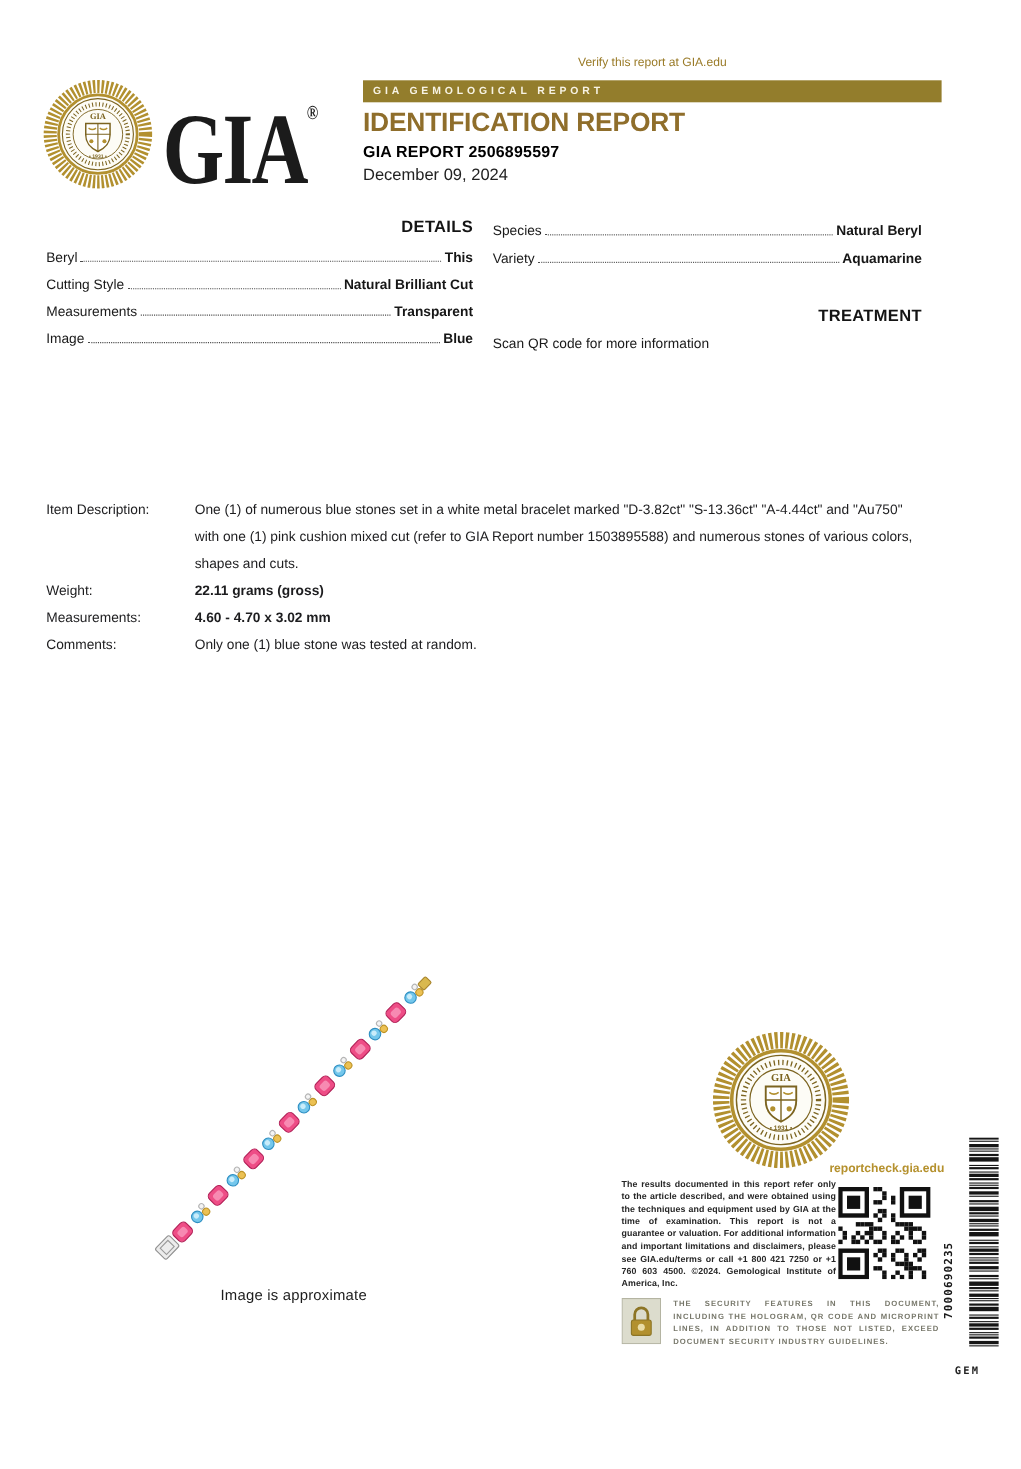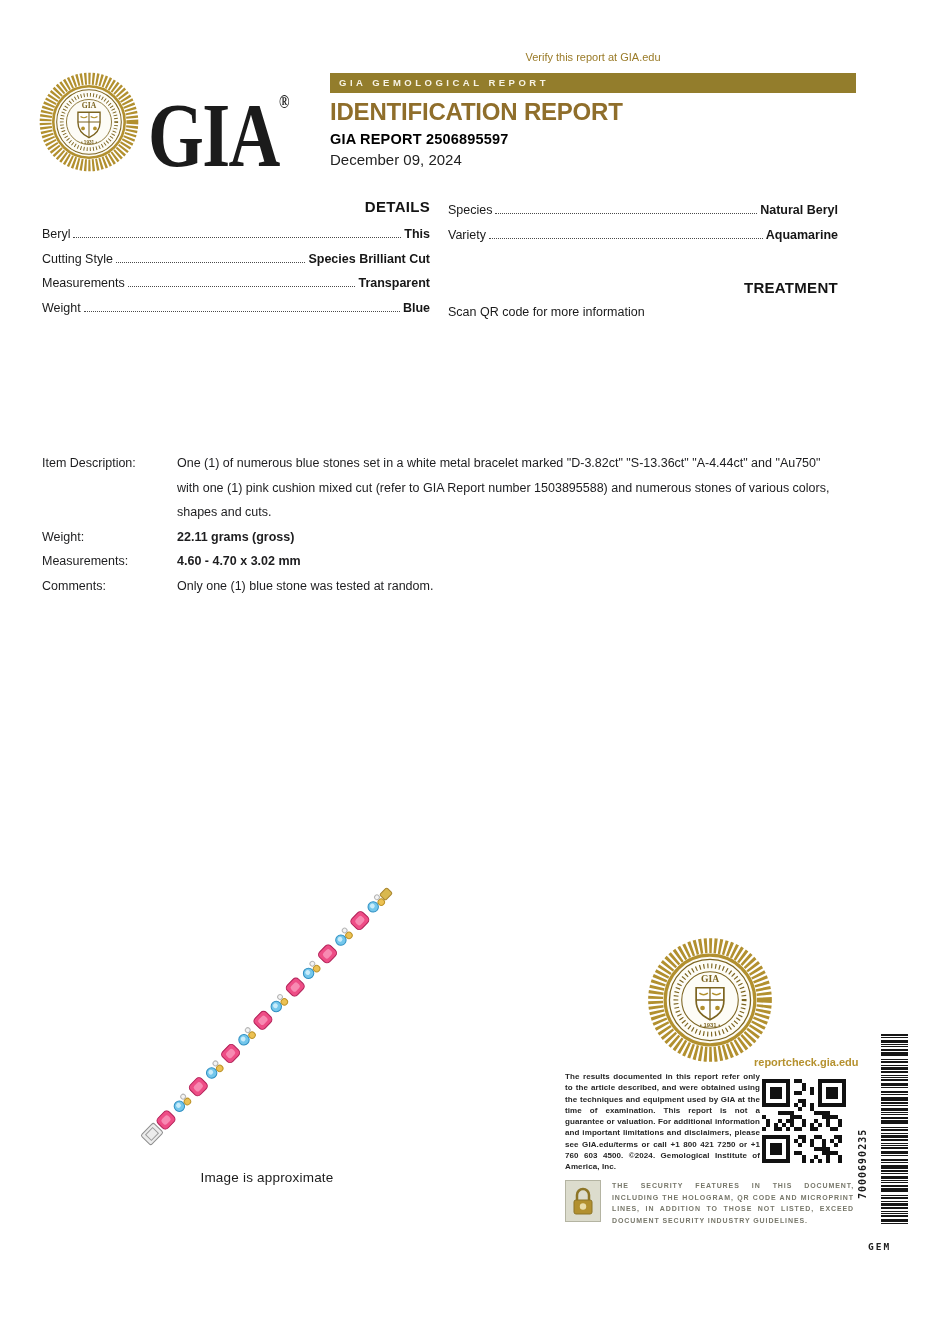--- a/index.html
+++ b/index.html
@@ -111,29 +111,29 @@
     <div class="col-left">
       <div class="sec-heading">DETAILS</div>
       <div class="lrow">
         <span class="lab">Beryl</span>
           <span class="leader"></span>
           <span class="val">This</span>
       </div>
       <div class="lrow">
         <span class="lab">Cutting Style</span>
           <span class="leader"></span>
-          <span class="val">Species Brilliant Cut</span>
+          <span class="val">Natural Brilliant Cut</span>
       </div>
       <div class="lrow">
         <span class="lab">Measurements</span>
           <span class="leader"></span>
           <span class="val">Transparent</span>
       </div>
       <div class="lrow">
-        <span class="lab">Weight</span>
+        <span class="lab">Image</span>
           <span class="leader"></span>
           <span class="val">Blue</span>
       </div>
     </div>
     <div class="col-right">
       <div class="lrow">
         <span class="lab">Species</span>
           <span class="leader"></span>
           <span class="val">Natural Beryl</span>
       </div>

